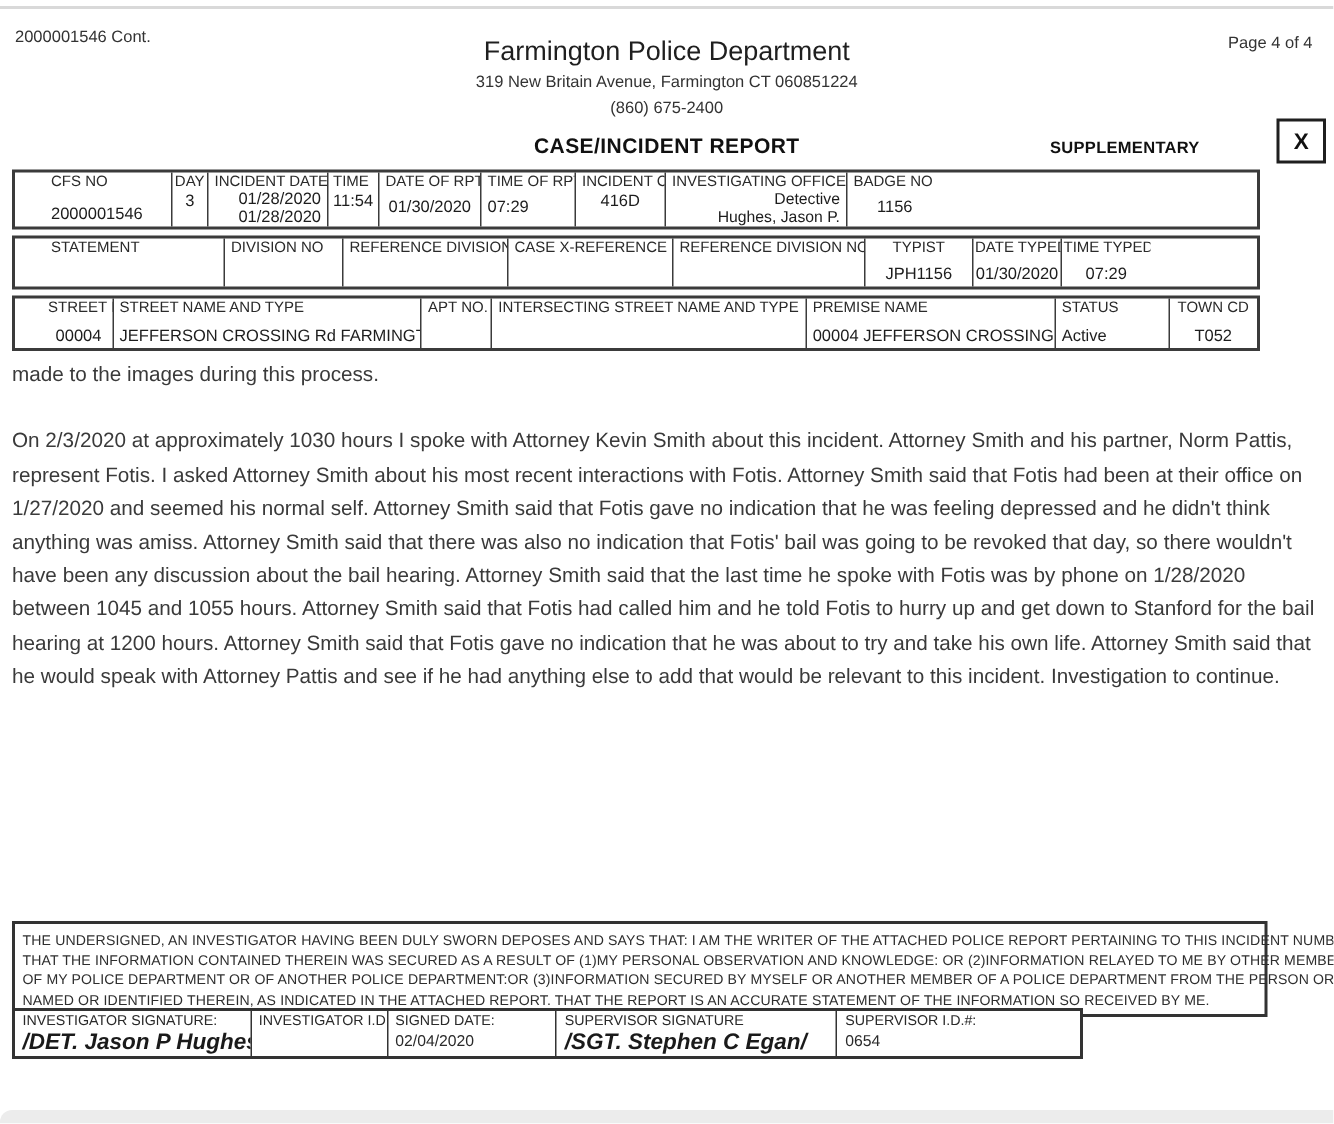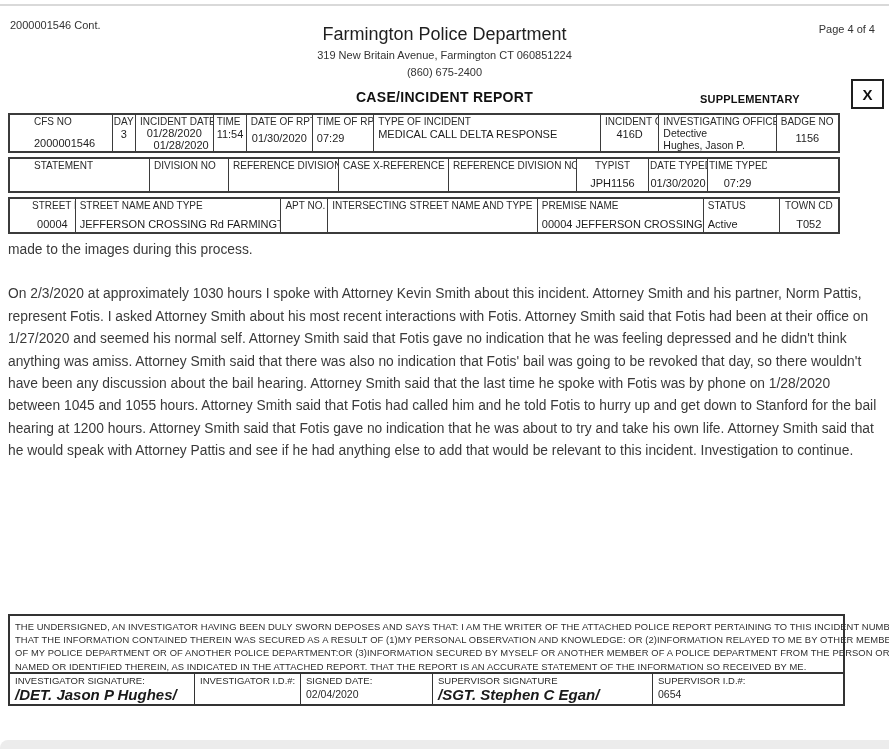--- a/index.html
+++ b/index.html
@@ -26,31 +26,31 @@
   .row2{height:36px;}
   .row3{height:37px;}
   .cell{box-sizing:border-box;border-right:1.5px solid #3b3b3b;padding:1px 4px 1px 4px;
     display:flex;flex-direction:column;justify-content:space-between;overflow:hidden;}
   .cell:last-child{border-right:none;}
   .flabel{font-size:10px;line-height:12px;color:#2a2a2a;white-space:nowrap;}
   .fvalue{font-size:11px;line-height:13px;color:#1d1d1d;white-space:nowrap;}
   .va-top{justify-content:flex-start;}
   .tc{text-align:center;}
   .tr{text-align:right;}
-  .tight .fvalue{margin-top:-1px;}
+  .tight .fvalue{margin-top:-1px;text-align:right;}
 
   .narrative{position:absolute;left:8px;top:239px;width:876px;font-size:13.8px;line-height:22.4px;color:#3a3a3a;}
   .narrative p{margin:0;}
   .narrative p + p{margin-top:22px;}
 
   .cert-box{position:absolute;left:8px;top:614px;width:837px;box-sizing:border-box;
     border:2px solid #333;padding:4px 5px 3px 5px;background:#fff;}
   .cert-line{font-size:9.4px;line-height:13.2px;color:#2e2e2e;white-space:nowrap;letter-spacing:.1px;}
 
-  .sig-table{position:absolute;left:8px;top:672px;width:837px;height:34px;box-sizing:border-box;
+  .sig-table{position:absolute;left:8px;top:672px;width:714px;height:34px;box-sizing:border-box;
     display:flex;border:2px solid #333;background:#fff;}
   .sig-cell{box-sizing:border-box;border-right:1.5px solid #333;padding:1px 5px;display:flex;flex-direction:column;overflow:hidden;}
   .sig-cell:last-child{border-right:none;}
   .sig-label{font-size:9.5px;line-height:11px;color:#2a2a2a;white-space:nowrap;}
   .sig-script{font-size:15px;line-height:18px;font-weight:bold;font-style:italic;color:#1a1a1a;white-space:nowrap;}
   .sig-plain{font-size:10.5px;line-height:16px;color:#2a2a2a;white-space:nowrap;}
 
   .bottom-edge{position:absolute;left:0;bottom:0;width:889px;height:9px;background:#ececec;border-radius:8px 0 0 0;}
 </style>
 </head>
@@ -90,24 +90,20 @@
       <span class="fvalue">11:54</span>
     </div>
     <div class="cell" style="width:68px;">
       <span class="flabel">DATE OF RPT</span>
       <span class="fvalue tc" style="margin-bottom:5px;">01/30/2020</span>
     </div>
     <div class="cell" style="width:63px;">
       <span class="flabel">TIME OF RPT</span>
       <span class="fvalue" style="margin-bottom:5px;">07:29</span>
     </div>
-    <div class="cell" style="width:234px;">
-      <span class="flabel">TYPE OF INCIDENT</span>
-      <span class="fvalue" style="margin-bottom:9px;">MEDICAL CALL DELTA RESPONSE</span>
-    </div>
     <div class="cell" style="width:60px;">
       <span class="flabel">INCIDENT CD</span>
       <span class="fvalue tc" style="margin-bottom:9px;">416D</span>
     </div>
     <div class="cell va-top tight" style="width:121px;">
       <span class="flabel">INVESTIGATING OFFICER</span>
       <span class="fvalue" style="font-size:10.5px;">Detective</span>
       <span class="fvalue" style="font-size:10.5px;">Hughes,  Jason P.</span>
     </div>
     <div class="cell" style="width:63px;">

